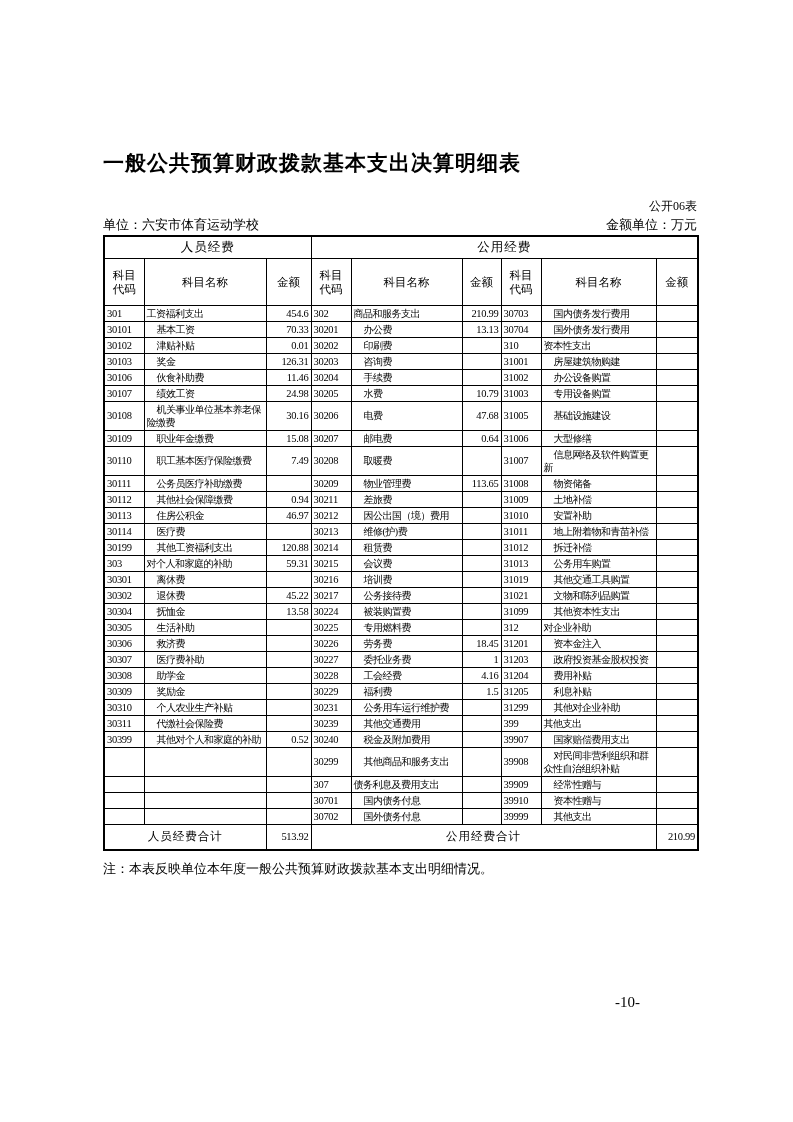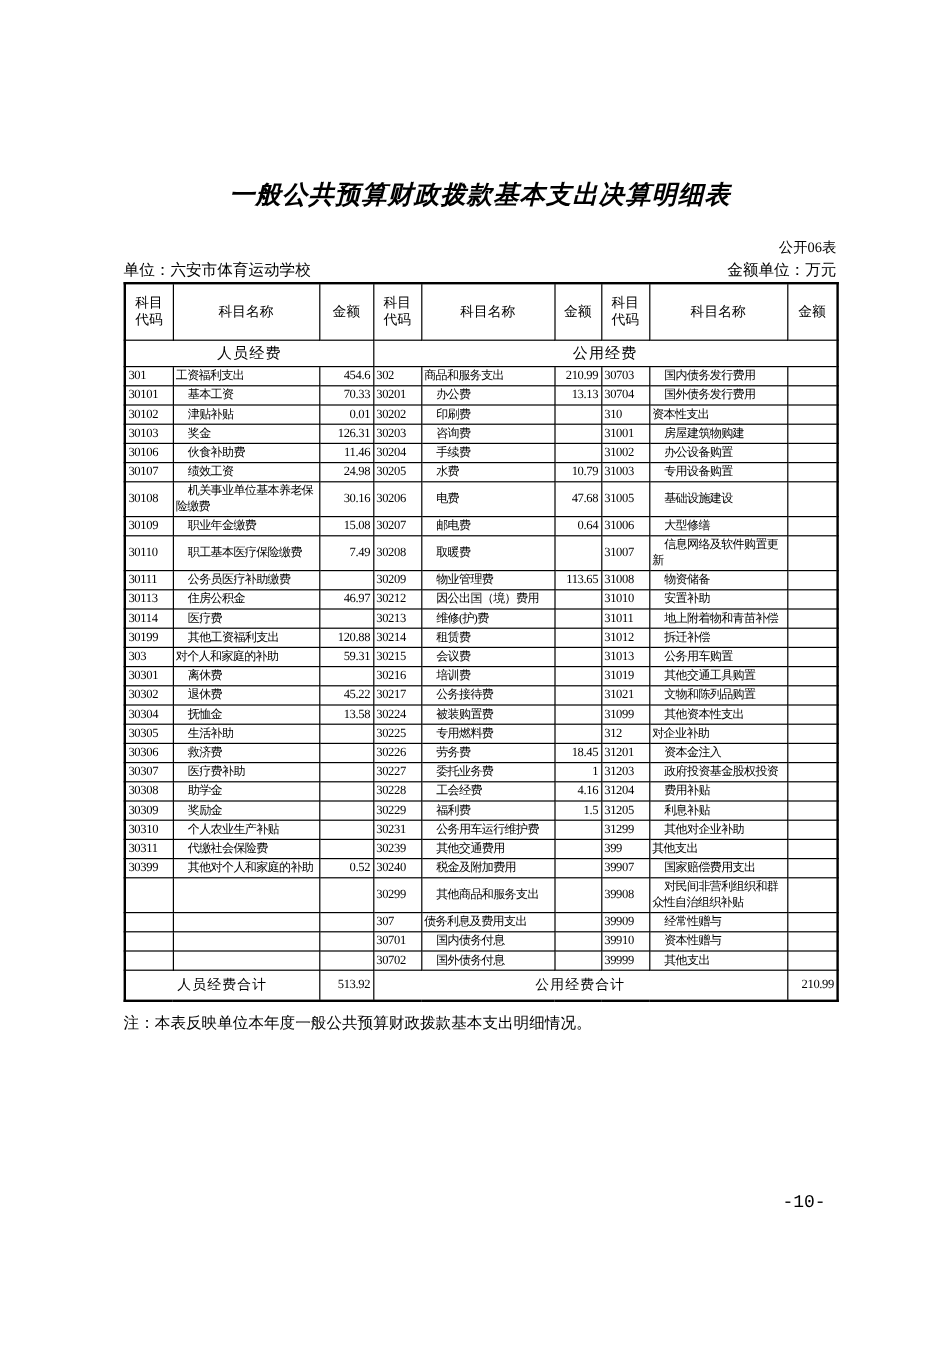--- a/index.html
+++ b/index.html
@@ -13,23 +13,21 @@
   .content {
     position: absolute;
     left: 103px; top: 148px;
     width: 594px;
   }
   .title {
     font-family: "Liberation Sans", "DejaVu Sans", sans-serif;
     font-weight: bold;
     font-size: 21px;
     line-height: 30px;
-    text-align: center;
     letter-spacing: 1px;
-    font-style: italic;
   }
   .meta-code {
     margin-top: 21px;
     font-size: 12px;
     line-height: 14px;
     text-align: right;
   }
   .meta-row {
     margin-top: 4px;
     display: flex;
@@ -97,23 +95,23 @@
   tfoot td.amt { text-align: right; }
   .note {
     margin-top: 9px;
     font-size: 13px;
     line-height: 17px;
   }
   .page-number {
     position: absolute;
     left: 615px; top: 994px;
     width: 110px;
-    text-align: center;
+    text-align: left;
     font-size: 15px;
-    font-family: Liberation Mono, monospace;
+    font-family: Liberation Serif, serif;
   }
 </style>
 </head>
 <body>
 
 <div class="content">
 
   <div class="title">一般公共预算财政拨款基本支出决算明细表</div>
 
   <div class="meta-code">公开06表</div>
@@ -130,34 +128,34 @@
         <col style="width:45px">
       <col style="width:40px">
         <col style="width:111px">
         <col style="width:39px">
       <col style="width:40px">
         <col style="width:115px">
         <col style="width:42px">
     </colgroup>
     <thead>
       <tr>
+        <th class="group-h" colspan="3">人员经费</th>
+        <th class="group-h" colspan="6">公用经费</th>
+      </tr>
+      <tr>
         <th class="col-h"><span class="wrap2">科目代码</span></th>
         <th class="col-h">科目名称</th>
         <th class="col-h">金额</th>
         <th class="col-h"><span class="wrap2">科目代码</span></th>
         <th class="col-h">科目名称</th>
         <th class="col-h">金额</th>
         <th class="col-h"><span class="wrap2">科目代码</span></th>
         <th class="col-h">科目名称</th>
         <th class="col-h">金额</th>
       </tr>
-      <tr>
-        <th class="group-h" colspan="3">人员经费</th>
-        <th class="group-h" colspan="6">公用经费</th>
-      </tr>
     </thead>
     <tbody id="table-body">
         <tr>
           <td class="code">301</td>
           <td class="name">工资福利支出</td>
           <td class="amt">454.6</td>
           <td class="code">302</td>
           <td class="name">商品和服务支出</td>
           <td class="amt">210.99</td>
           <td class="code">30703</td>
@@ -254,20 +252,31 @@
         </tr>
         <tr>
           <td class="code">30111</td>
           <td class="name indent">公务员医疗补助缴费</td>
           <td class="amt"></td>
           <td class="code">30209</td>
           <td class="name indent">物业管理费</td>
           <td class="amt">113.65</td>
           <td class="code">31008</td>
           <td class="name indent">物资储备</td>
+          <td class="amt"></td>
+        </tr>
+        <tr>
+          <td class="code">30112</td>
+          <td class="name indent">其他社会保障缴费</td>
+          <td class="amt">0.94</td>
+          <td class="code">30211</td>
+          <td class="name indent">差旅费</td>
+          <td class="amt"></td>
+          <td class="code">31009</td>
+          <td class="name indent">土地补偿</td>
           <td class="amt"></td>
         </tr>
         <tr>
           <td class="code">30113</td>
           <td class="name indent">住房公积金</td>
           <td class="amt">46.97</td>
           <td class="code">30212</td>
           <td class="name indent">因公出国（境）费用</td>
           <td class="amt"></td>
           <td class="code">31010</td>

